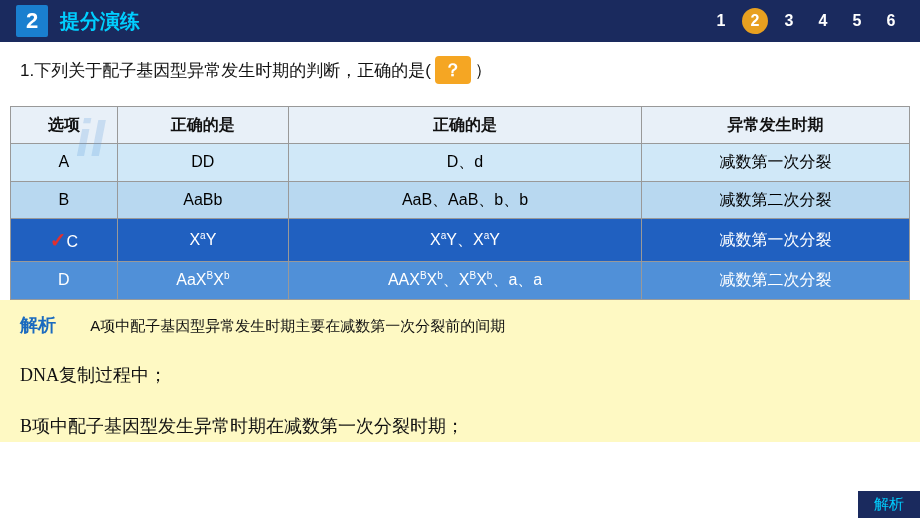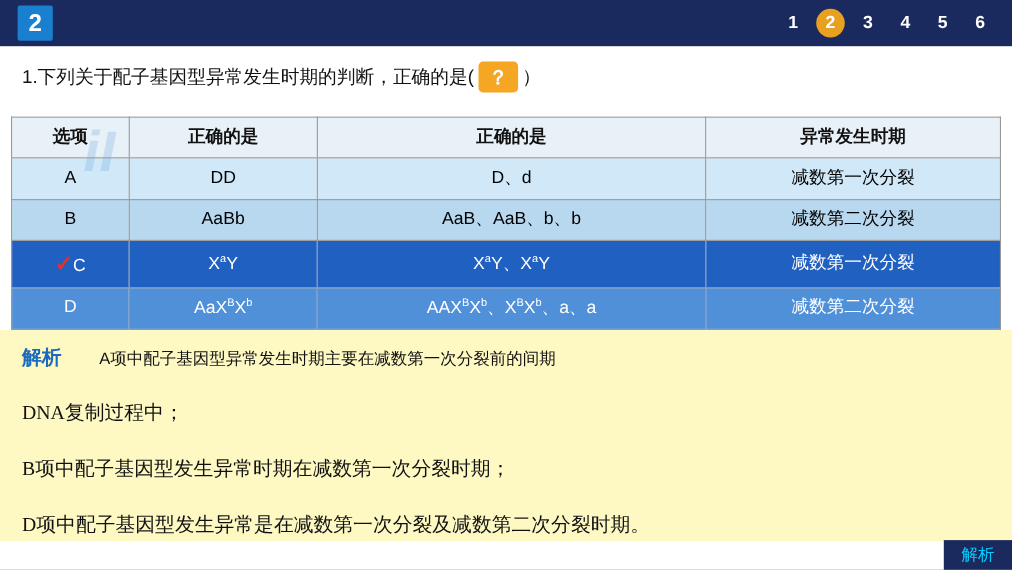--- a/index.html
+++ b/index.html
@@ -181,20 +181,21 @@
       vertical-align: super;
     }
   </style>
 </head>
 <body>
 
 <div class="main-container">
 
   <div class="header-bar">
     <div class="header-number">2</div>
+    <div class="header-title">提分演练</div>
     <div class="nav-numbers">
       <div class="nav-num">1</div>
       <div class="nav-num active">2</div>
       <div class="nav-num">3</div>
       <div class="nav-num">4</div>
       <div class="nav-num">5</div>
       <div class="nav-num">6</div>
     </div>
   </div>
 
@@ -251,20 +252,19 @@
 
   <div class="ii-text">iI</div>
 
   <div class="analysis-area">
     <p class="analysis-text">
       <span class="analysis-title">解析</span>
       <span>　　A项中配子基因型异常发生时期主要在减数第一次分裂前的间期</span>
     </p>
     <p class="analysis-line">DNA复制过程中；</p>
     <p class="analysis-line">B项中配子基因型发生异常时期在减数第一次分裂时期；</p>
-    <p class="analysis-line">D项中配子基因型发生异常是在减数第一次分裂及减数第二次分裂时期。</p>
   </div>
 
   <div class="footer-bar">
     <span>解析</span>
   </div>
 
 </div>
 
 </body></html>

